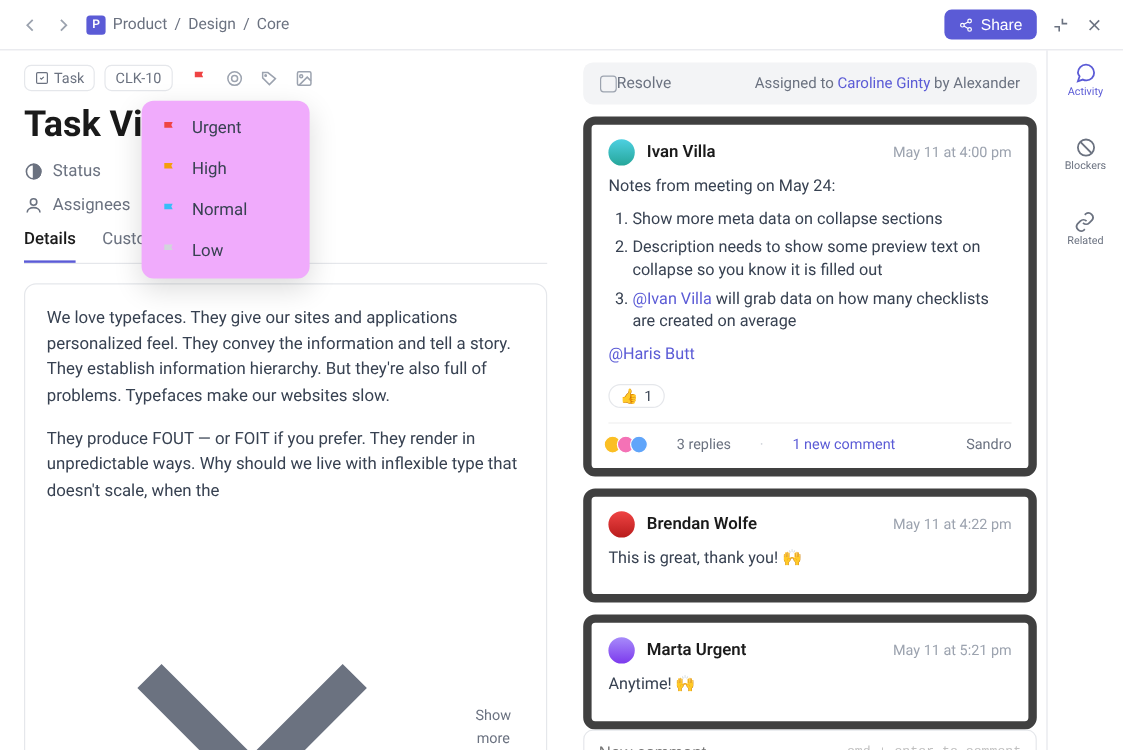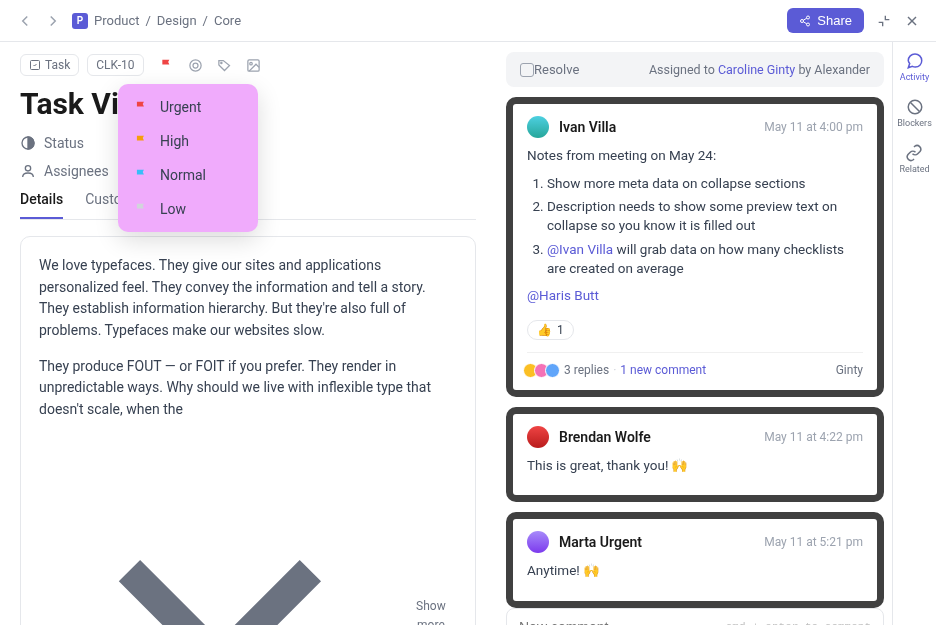--- a/index.html
+++ b/index.html
@@ -9,21 +9,21 @@
 .topbar-left { display: flex; align-items: center; gap: 10px; }
 .nav-arrow { width: 18px; height: 18px; color: #9ca3af; cursor: pointer; display:flex;align-items:center;justify-content:center;}
 .breadcrumb { display: flex; align-items: center; gap: 6px; color: #6b7280; font-size: 13px; }
 .breadcrumb .pchip { background: #5b5bd6; color:#fff; width:16px;height:16px; border-radius:3px; display:flex;align-items:center;justify-content:center; font-size:10px; font-weight:600;}
 .topbar-right { display: flex; align-items: center; gap: 12px; }
 .share-btn { background: #5b5bd6; color: #fff; border: none; padding: 5px 12px; border-radius: 6px; font-size: 13px; display:flex;align-items:center;gap:6px; cursor:pointer;}
 .icon-btn { color: #6b7280; cursor: pointer; display:flex;}
 
 .main { display: flex; height: calc(100% - 42px); }
 .left-pane { flex: 1; padding: 12px 20px 0 20px; position: relative; overflow: hidden;}
-.right-rail { width: 44px; border-left: 1px solid #e5e7eb; display:flex; flex-direction:column; align-items:center; padding-top:10px; gap:16px; }
+.right-rail { width: 64px; border-left: 1px solid #e5e7eb; display:flex; flex-direction:column; align-items:center; padding-top:10px; gap:32px; }
 .rail-item { display:flex; flex-direction:column; align-items:center; gap:2px; color:#6b7280; font-size:9px; cursor:pointer;}
 .rail-item.active { color:#5b5bd6; }
 .rail-icon { width:18px; height:18px; display:flex; align-items:center; justify-content:center;}
 
 .comments-pane { width: 396px; padding: 10px 8px 10px 10px; display:flex; flex-direction:column;}
 
 .task-toolbar { display:flex; align-items:center; gap:8px; margin-bottom: 10px;}
 .pill { border:1px solid #e5e7eb; border-radius:6px; padding:3px 8px; font-size:12px; color:#6b7280; display:flex;align-items:center;gap:4px;}
 .pill-icon-row { display:flex; gap:14px; align-items:center; color:#9ca3af; margin-left:8px;}
 .pill-icon-row .flag-red { color:#ef4444;}
@@ -62,21 +62,21 @@
 .timestamp { font-size:12px; color:#9ca3af;}
 .avatar { width:22px; height:22px; border-radius:50%; display:inline-block; background:#ccc;}
 .author { display:flex; align-items:center; gap:10px;}
 .comment-body p { margin-bottom:8px; line-height:1.45;}
 .comment-body ol { padding-left:20px; margin-bottom:8px;}
 .comment-body ol li { margin-bottom:5px; line-height:1.4;}
 .mention { color:#5b5bd6;}
 .react { display:inline-flex; align-items:center; gap:5px; border:1px solid #e5e7eb; border-radius:14px; padding:2px 9px; font-size:12px; margin-top:6px;}
 
 .thread-footer { display:flex; align-items:center; justify-content:space-between; margin-top:12px; font-size:12px; border-top:1px solid #f0f0f0; padding-top:10px; color:#6b7280;}
-.thread-left { display:flex; gap:4px;}
+.thread-left { display:flex; gap:24px;}
 .mini-avatars { display:flex;}
 .mini-avatars span { width:15px;height:15px; border-radius:50%; border:1.5px solid #fff; margin-left:-4px; display:inline-block;}
 .new-comment-link { color:#5b5bd6;}
 
 .reply { color:#6b7280; cursor:pointer;}
 
 .comment-input { margin-top:auto; border:1px solid #e5e7eb; border-radius:8px; padding:10px 12px; display:flex; align-items:center; justify-content:space-between;}
 .comment-input input { border:none; outline:none; font-size:14px; color:#6b7280; flex:1;}
 .hint { font-size:11px; color:#c0c0c0;font-family:Liberation Mono, monospace;}
 
@@ -274,21 +274,21 @@
         <div class="thread-left">
           <div class="mini-avatars">
             <span style="background:#fbbf24;"></span>
               <span style="background:#f472b6;"></span>
               <span style="background:#60a5fa;"></span>
           </div>
           <span>3 replies</span>
           <span style="color:#d1d5db">·</span>
           <span class="new-comment-link">1 new comment</span>
         </div>
-        <span class="reply">Ginty</span>
+        <span class="reply">Sandro</span>
       </div>
     </div>
 
     <div class="comment-card">
       <div class="comment-head">
         <div class="author">
           <span class="avatar" style="background:linear-gradient(#ef4444,#b91c1c);"></span>
           <span class="author-name">Brendan Wolfe</span>
         </div>
         <span class="timestamp">May 11 at 4:22 pm</span>

